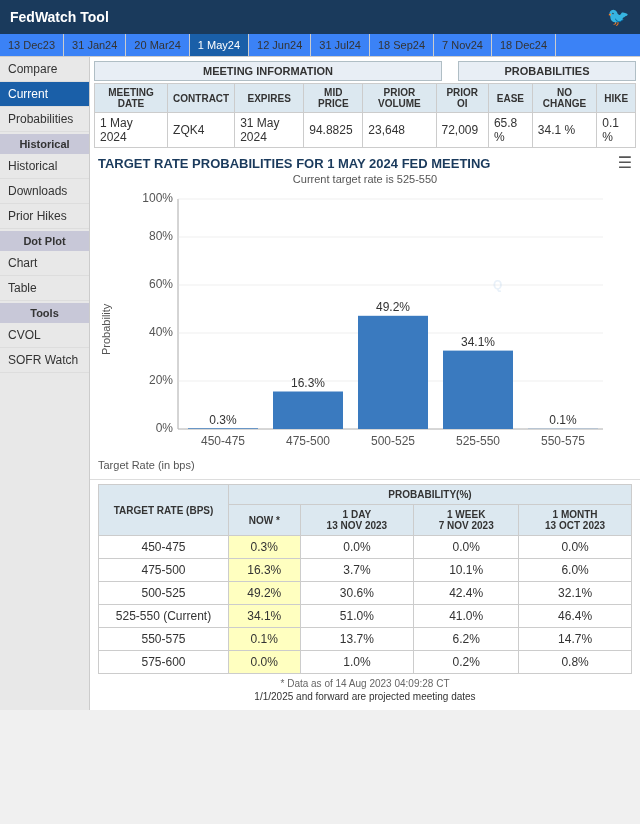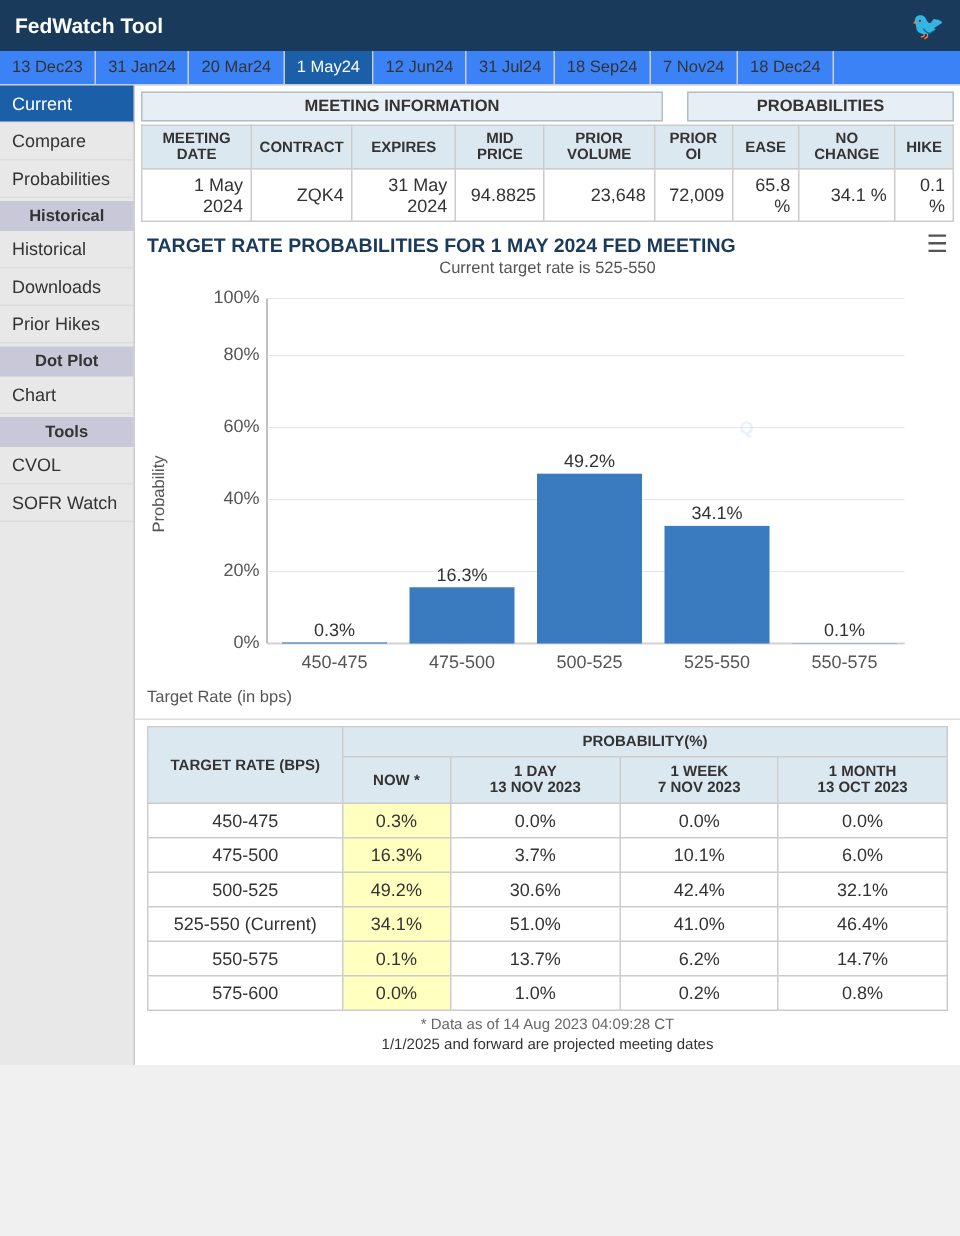--- a/index.html
+++ b/index.html
@@ -28,21 +28,21 @@
     .content { flex: 1; background: white; }
 
     
     .meeting-info-section { padding: 4px; }
     .meeting-info-header { display: flex; gap: 16px; margin-bottom: 2px; }
     .meeting-info-box { background: #e8eef5; border: 1px solid #b0bec5; flex: 2; text-align: center; padding: 3px; font-weight: bold; font-size: 11px; color: #333; }
     .prob-box { background: #e8eef5; border: 1px solid #b0bec5; flex: 1; text-align: center; padding: 3px; font-weight: bold; font-size: 11px; color: #333; }
 
     .meeting-table { width: 100%; border-collapse: collapse; font-size: 11px; }
     .meeting-table th { background: #dce8f0; border: 1px solid #ccc; padding: 3px 5px; text-align: center; font-weight: bold; font-size: 10px; color: #333; }
-    .meeting-table td { border: 1px solid #ccc; padding: 3px 5px; text-align: right; color: #333; }
+    .meeting-table td { border: 1px solid #ccc; padding: 3px 5px; text-align: left; color: #333; }
 
     
     .chart-section { padding: 4px 8px; }
     .chart-title { font-weight: bold; font-size: 13px; color: #1a3a5c; margin-bottom: 2px; }
     .chart-subtitle { text-align: center; font-size: 11px; color: #555; margin-bottom: 4px; }
     .chart-menu-icon { float: right; cursor: pointer; color: #555; font-size: 16px; margin-top: -20px; }
 
     
     .prob-table-section { padding: 4px 8px 8px; border-top: 1px solid #ddd; }
     .prob-table { width: 100%; border-collapse: collapse; font-size: 11px; }
@@ -68,29 +68,30 @@
   <div class="date-tab">12 Jun24</div>
   <div class="date-tab">31 Jul24</div>
   <div class="date-tab">18 Sep24</div>
   <div class="date-tab">7 Nov24</div>
   <div class="date-tab">18 Dec24</div>
 </div>
 
 <div class="main-layout">
 
   <div class="sidebar">
+    <div class="sidebar-item">Compare</div>
     <div class="sidebar-item active">Current</div>
-    <div class="sidebar-item">Compare</div>
     <div class="sidebar-item">Probabilities</div>
     <div class="sidebar-section-header">Historical</div>
     <div class="sidebar-item">Historical</div>
     <div class="sidebar-item">Downloads</div>
     <div class="sidebar-item">Prior Hikes</div>
     <div class="sidebar-section-header">Dot Plot</div>
     <div class="sidebar-item">Chart</div>
+    <div class="sidebar-item">Table</div>
     <div class="sidebar-section-header">Tools</div>
     <div class="sidebar-item">CVOL</div>
     <div class="sidebar-item">SOFR Watch</div>
   </div>
 
   <div class="content">
 
     <div class="meeting-info-section">
       <div class="meeting-info-header">
         <div class="meeting-info-box" style="flex:3">MEETING INFORMATION</div>

